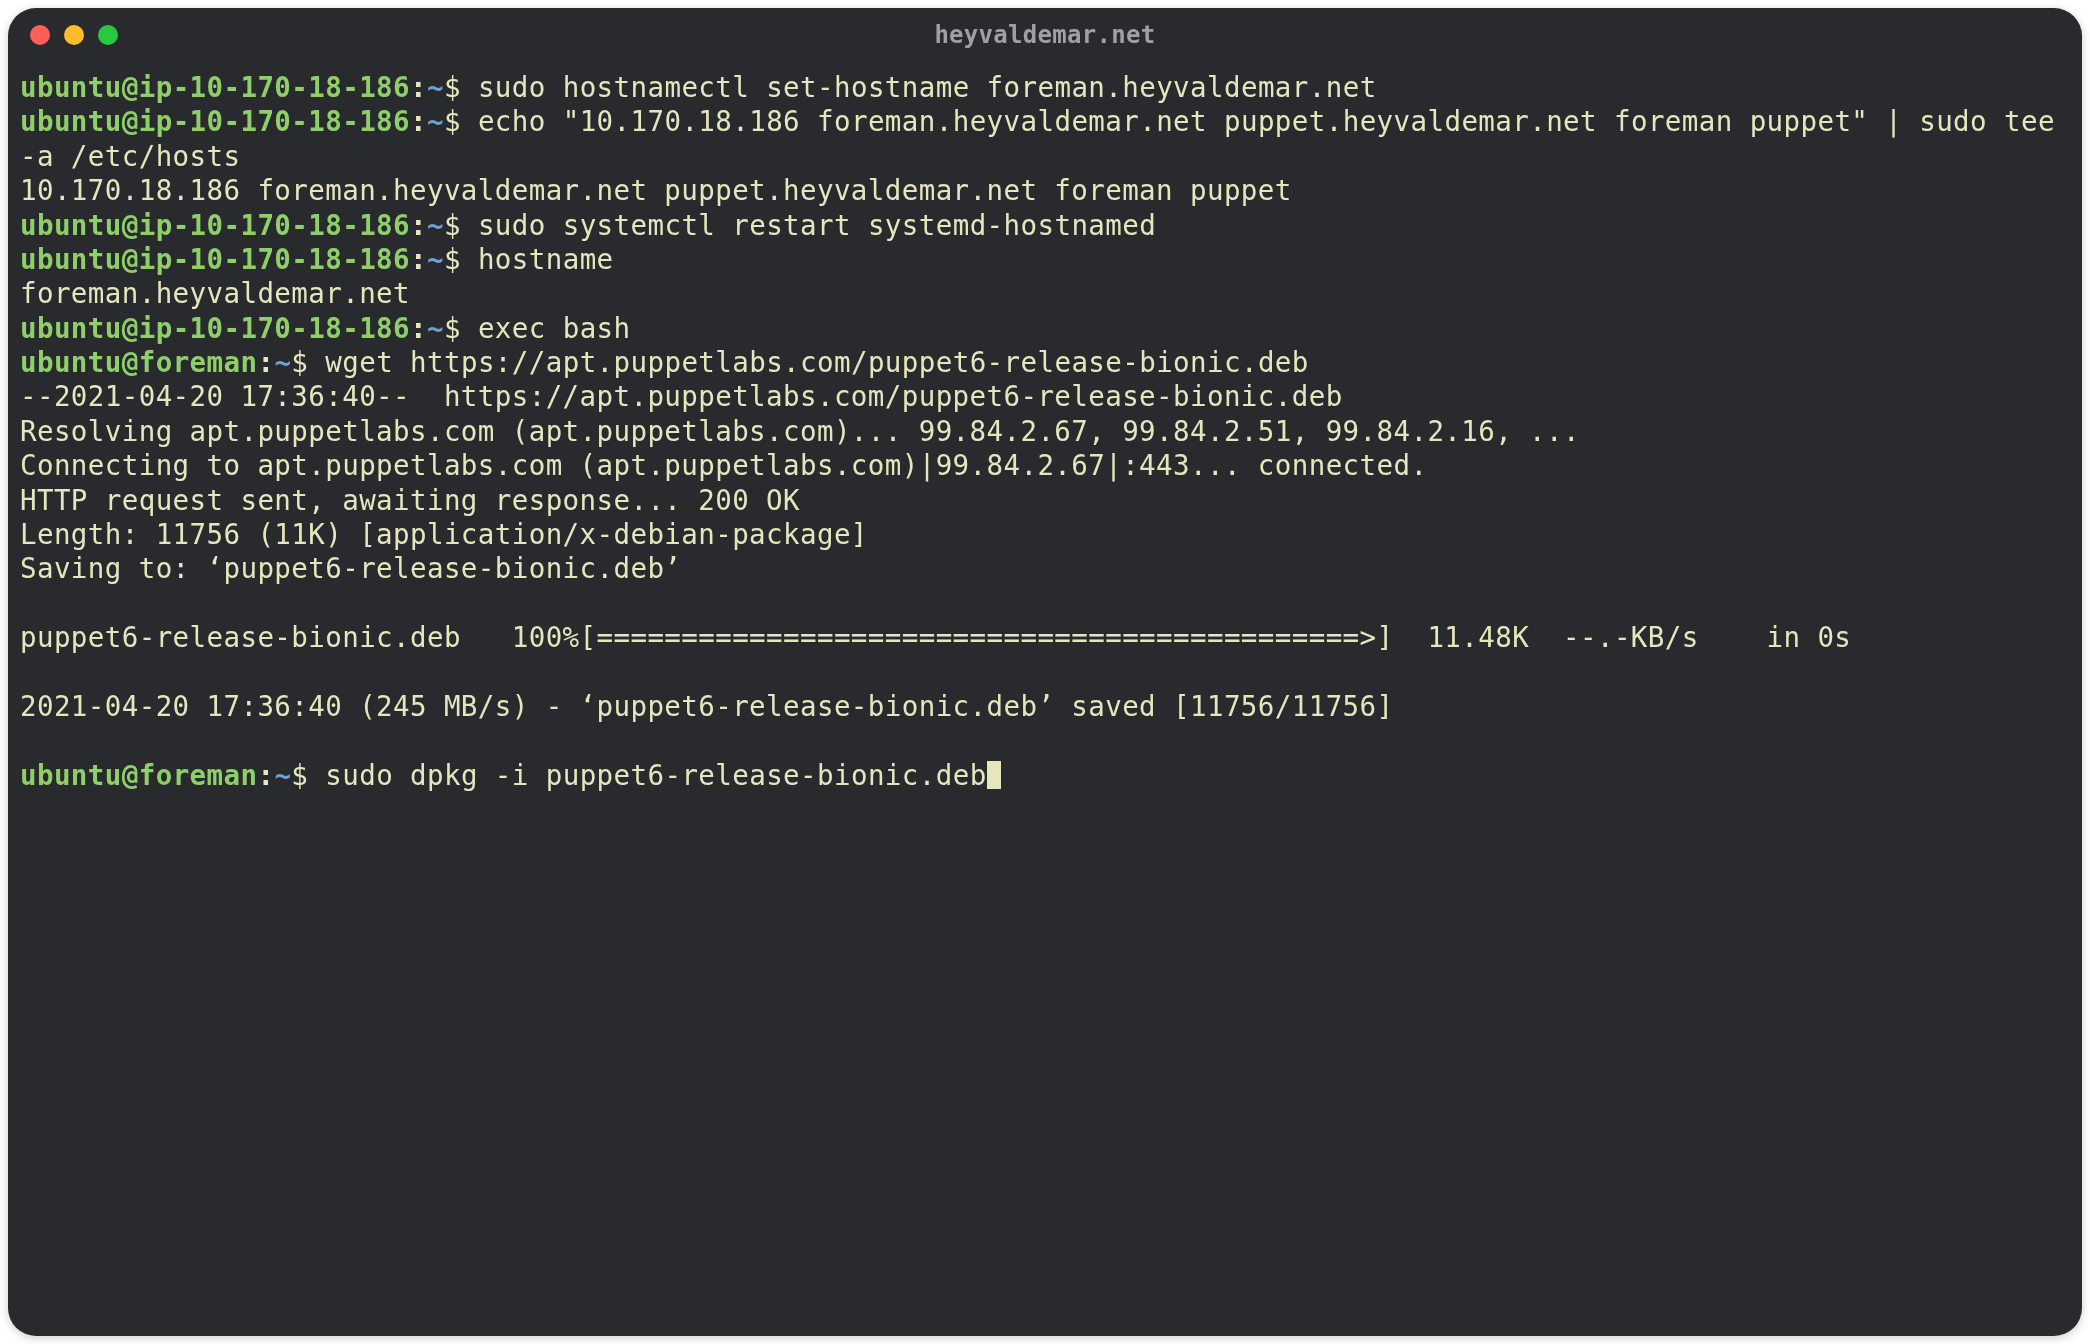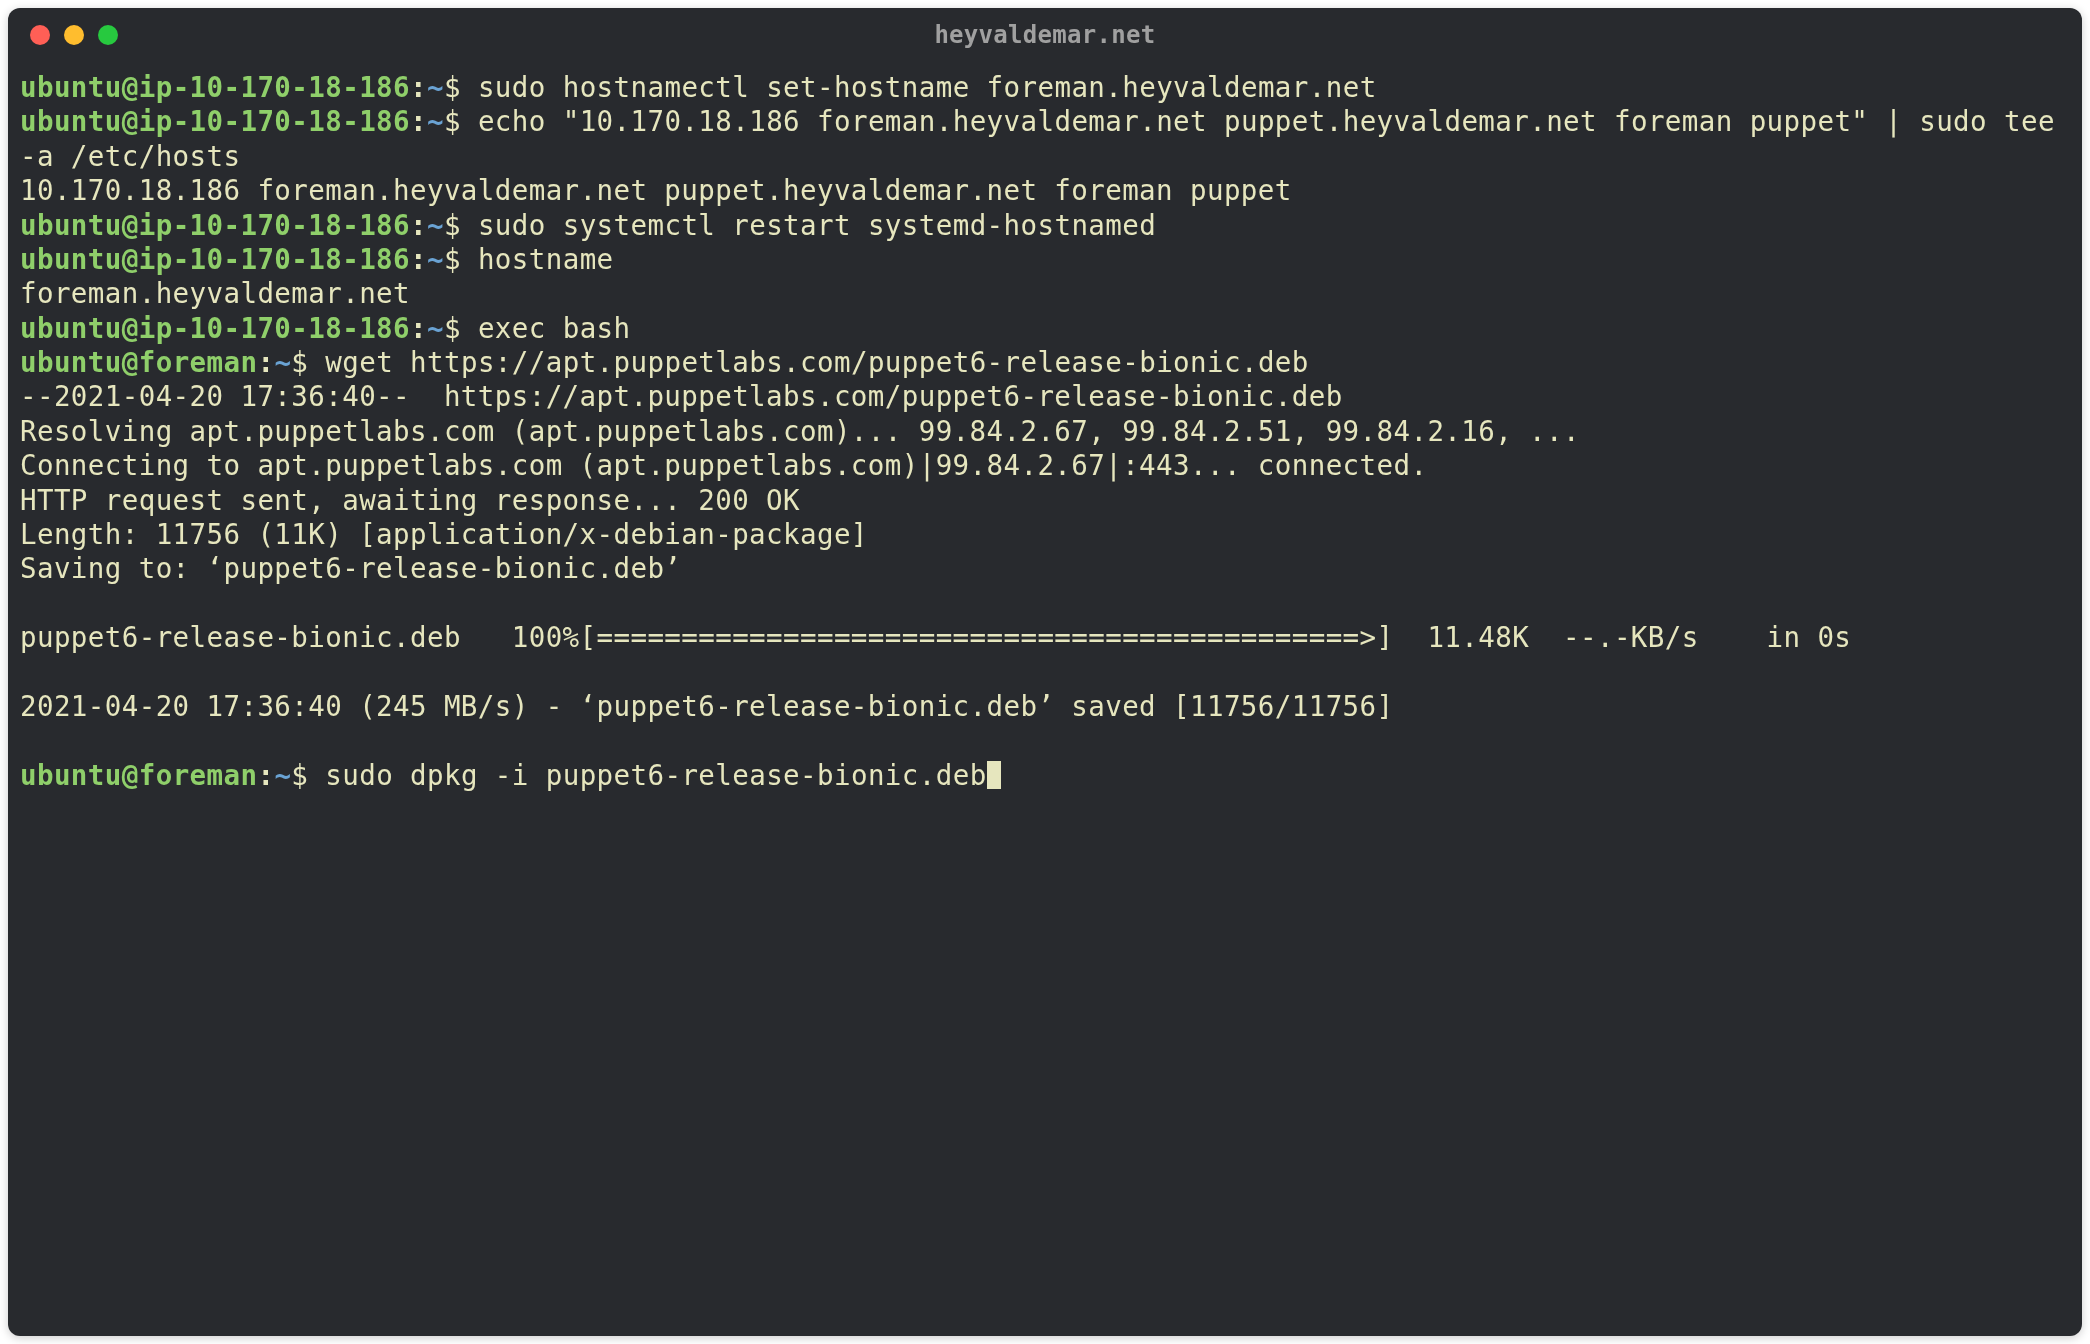--- a/index.html
+++ b/index.html
@@ -8,21 +8,21 @@
       font-family: ui-monospace, 'SF Mono', Menlo, Monaco, Consolas, monospace;
       display: flex;
       align-items: flex-start;
       justify-content: center;
       padding: 8px;
     }
     .terminal-window {
       width: 2074px;
       height: 1328px;
       background: #282a2e;
-      border-radius: 12px;
+      border-radius: 28px;
       overflow: hidden;
       box-shadow: 0 2px 10px rgba(0,0,0,0.2);
       display: flex;
       flex-direction: column;
     }
     .titlebar {
       height: 54px;
       display: flex;
       align-items: center;
       padding: 0 22px;

